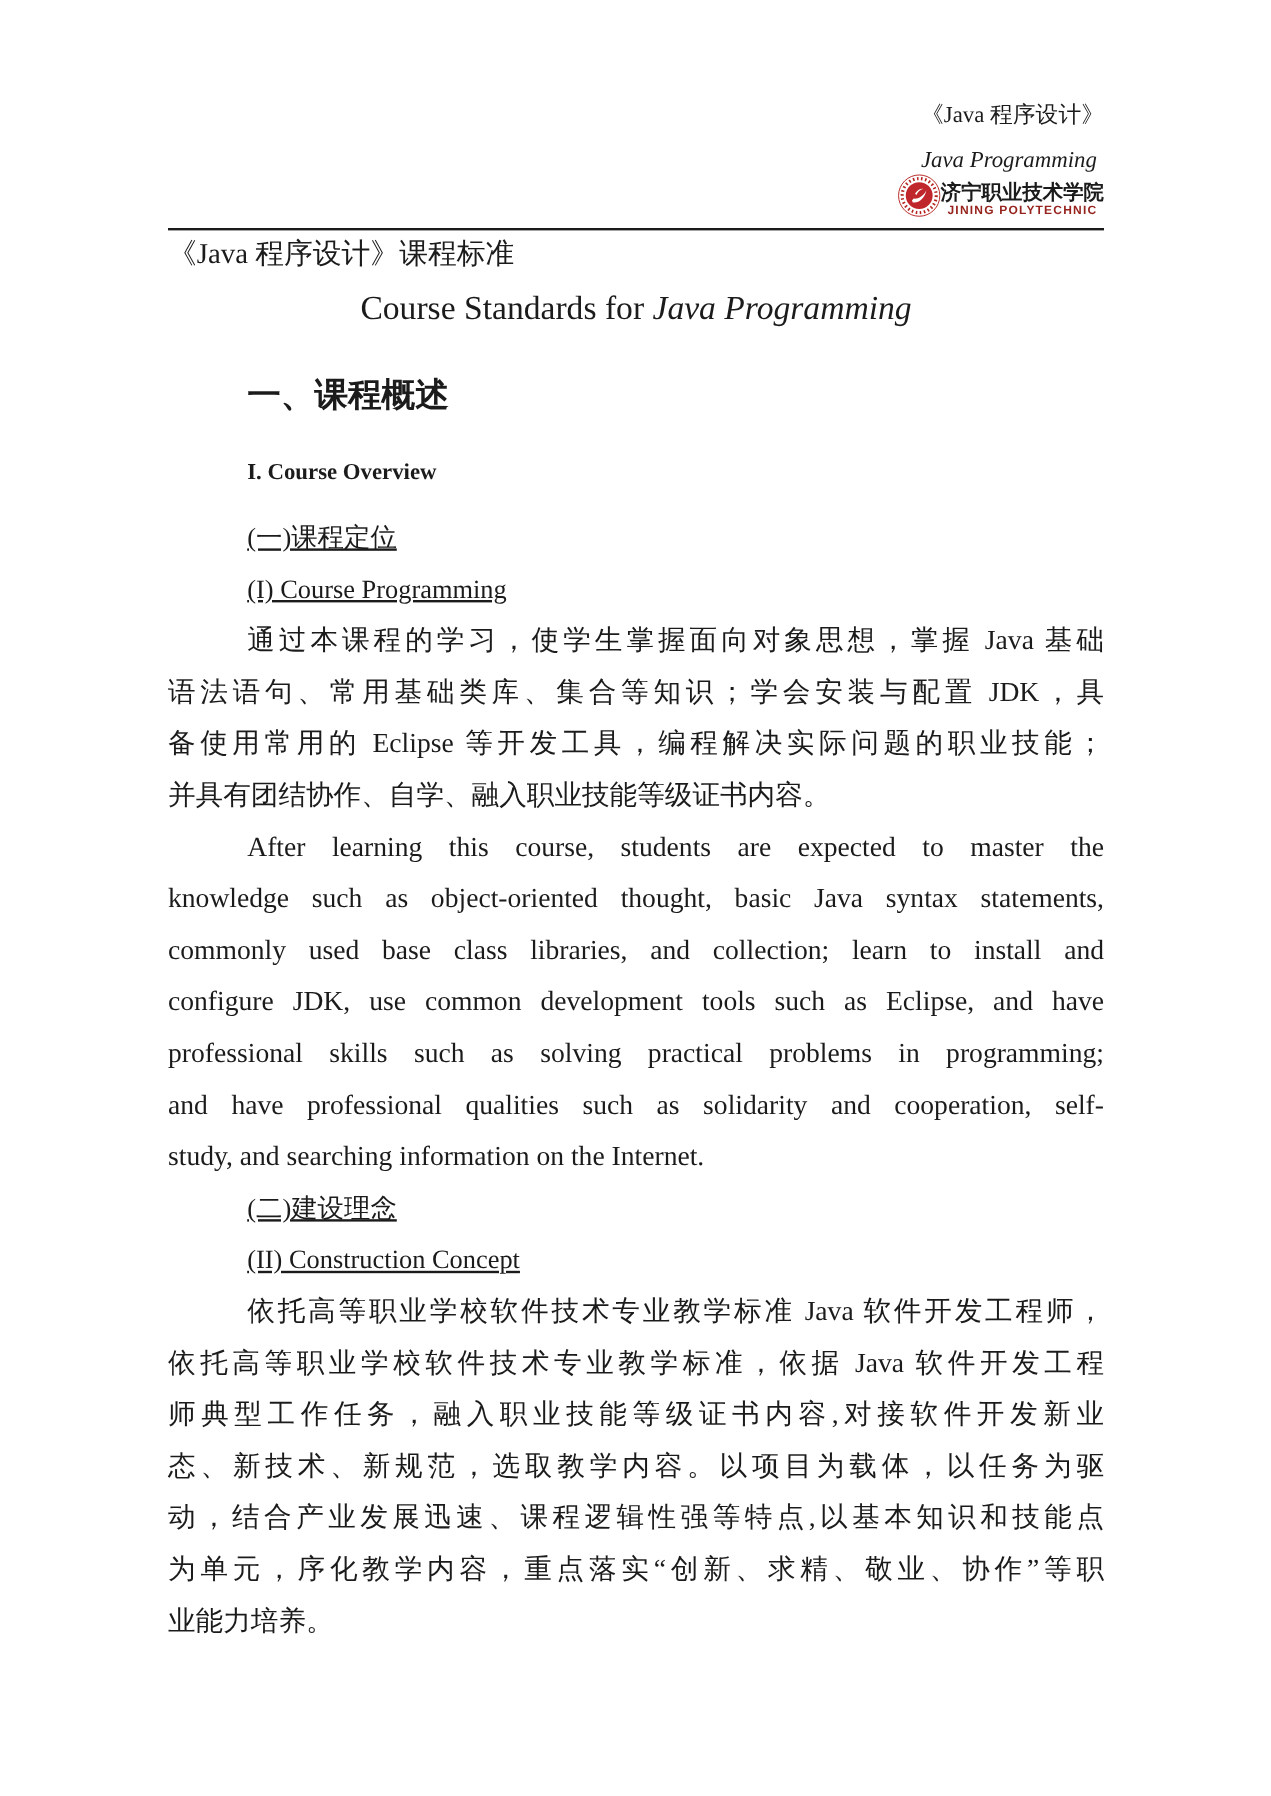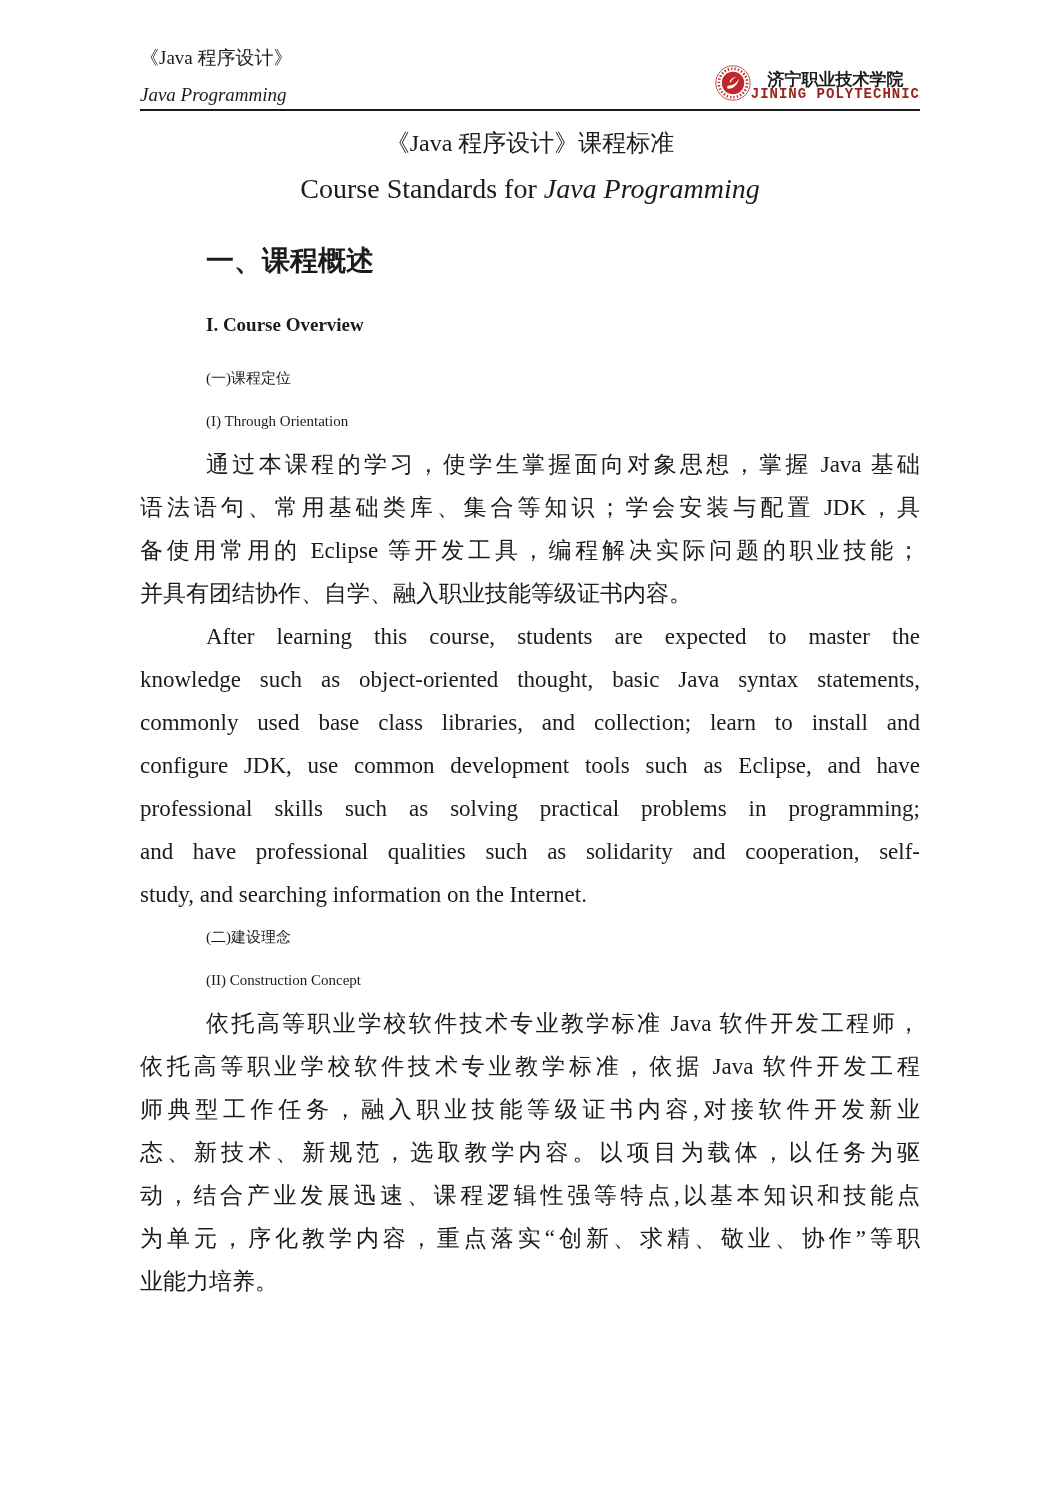--- a/index.html
+++ b/index.html
@@ -10,44 +10,45 @@
     background: #ffffff;
     color: #1b1b1b;
     font-family: "Liberation Serif", "DejaVu Serif", serif;
   }
   .content {
     width: 780px;
     margin: 0 139px 0 140px;
   }
   
   .page-header {
-    padding-top: 46px;
+    padding-top: 85px;
     display: flex;
     justify-content: space-between;
     align-items: flex-end;
     border-bottom: 2px solid #1b1b1b;
     padding-bottom: 3px;
+    flex-direction: column;
   }
   .hdr-line1 { font-size: 19px; line-height: 24px; margin-bottom: 14px; }
   .hdr-line2 { font-size: 19px; line-height: 22px; font-style: italic; }
   .logo { display: flex; align-items: center; gap: 0; padding-bottom: 1px; }
   .logo-names { display: flex; flex-direction: column; align-items: center; }
   .logo-zh { font-size: 17px; font-weight: bold; line-height: 19px; white-space: nowrap; }
   .logo-en {
-    font-size: 14px; font-weight: bold; letter-spacing: 1px;
-    color: #96231d; font-family: Liberation Mono, monospace; line-height: 11px;
+    font-size: 10px; font-weight: bold; letter-spacing: 1px;
+    color: #96231d; font-family: Liberation Sans, sans-serif; line-height: 11px;
   }
   
-  .doc-title-zh { text-align: center; font-size: 24px; line-height: 32px; margin-top: 16px; }
+  .doc-title-zh { font-size: 24px; line-height: 32px; margin-top: 4px; }
   .doc-title-en { text-align: center; font-size: 28px; line-height: 32px; margin-top: 14px; }
   .italic { font-style: italic; }
   
   .h1-zh { font-size: 28px; font-weight: bold; line-height: 36px; padding-left: 66px; margin-top: 38px; }
   .h1-en { font-size: 19px; font-weight: bold; line-height: 32px; padding-left: 66px; margin-top: 30px; }
-  .sub-label { font-size: 15px; line-height: 43px; padding-left: 66px; }
+  .sub-label { font-size: 22px; line-height: 43px; padding-left: 66px; text-decoration: underline; }
   .first-sub { margin-top: 16px; }
   
   .bline { font-size: 23px; line-height: 43px; }
   .j { text-align: justify; text-align-last: justify; }
   .indent { text-indent: 66px; }
 </style>
 </head>
 <body>
 
 <div class="content">
@@ -74,21 +75,21 @@
     </div>
   </div>
 
   <div class="doc-title-zh">《Java 程序设计》课程标准</div>
   <div class="doc-title-en"><span>Course Standards for </span><span class="italic">Java Programming</span></div>
 
   <div class="h1-zh">一、课程概述</div>
   <div class="h1-en">I. Course Overview</div>
 
   <div class="sub-label first-sub">(一)课程定位</div>
-  <div class="sub-label">(I) Through Orientation</div>
+  <div class="sub-label">(I) Course Programming</div>
 
   <div>
     <div class="bline j indent">通过本课程的学习，使学生掌握面向对象思想，掌握 Java 基础</div>
     <div class="bline j">语法语句、常用基础类库、集合等知识；学会安装与配置 JDK，具</div>
     <div class="bline j">备使用常用的 Eclipse 等开发工具，编程解决实际问题的职业技能；</div>
     <div class="bline">并具有团结协作、自学、融入职业技能等级证书内容。</div>
   </div>
 
   <div>
     <div class="bline j indent">After learning this course, students are expected to master the</div>

